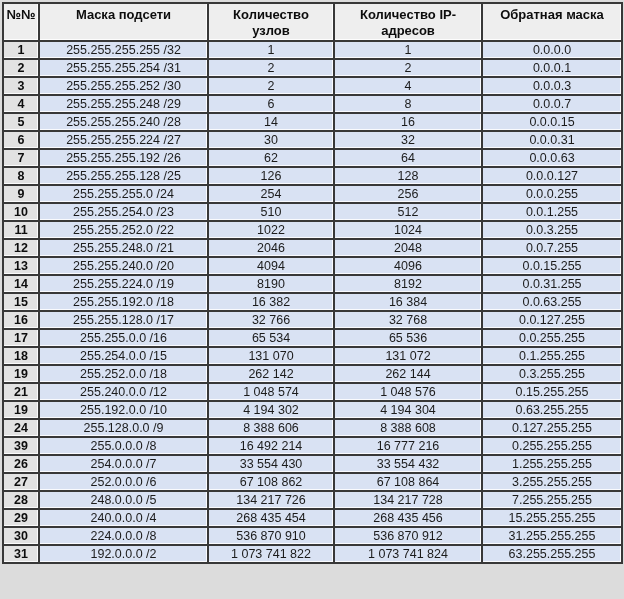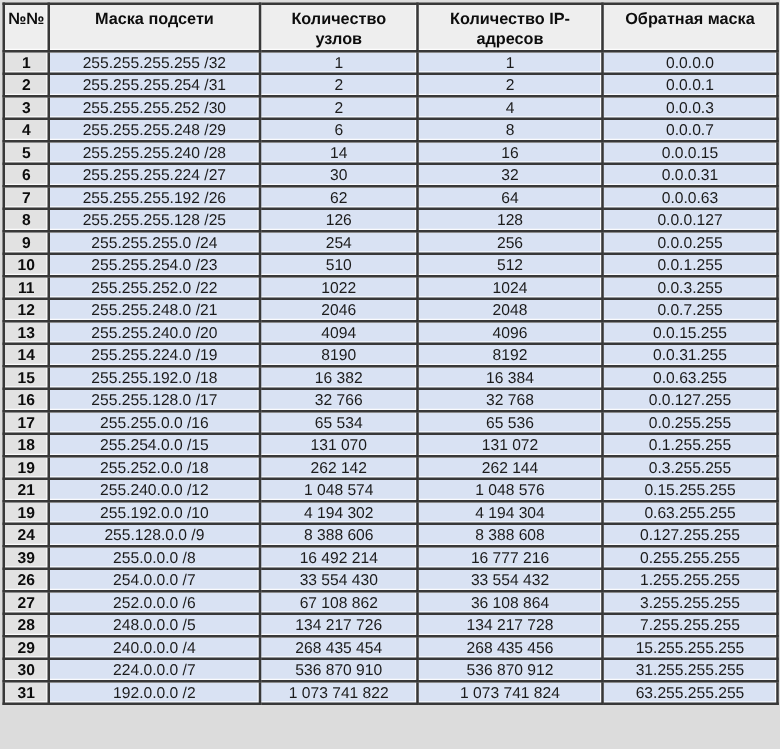--- a/index.html
+++ b/index.html
@@ -242,40 +242,40 @@
     <td class="num">26</td>
     <td>254.0.0.0 /7</td>
     <td>33 554 430</td>
     <td>33 554 432</td>
     <td>1.255.255.255</td>
   </tr>
       <tr>
     <td class="num">27</td>
     <td>252.0.0.0 /6</td>
     <td>67 108 862</td>
-    <td>36 108 864</td>
+    <td>67 108 864</td>
     <td>3.255.255.255</td>
   </tr>
       <tr>
     <td class="num">28</td>
     <td>248.0.0.0 /5</td>
     <td>134 217 726</td>
     <td>134 217 728</td>
     <td>7.255.255.255</td>
   </tr>
       <tr>
     <td class="num">29</td>
     <td>240.0.0.0 /4</td>
     <td>268 435 454</td>
     <td>268 435 456</td>
     <td>15.255.255.255</td>
   </tr>
       <tr>
     <td class="num">30</td>
-    <td>224.0.0.0 /7</td>
+    <td>224.0.0.0 /8</td>
     <td>536 870 910</td>
     <td>536 870 912</td>
     <td>31.255.255.255</td>
   </tr>
       <tr>
     <td class="num">31</td>
     <td>192.0.0.0 /2</td>
     <td>1 073 741 822</td>
     <td>1 073 741 824</td>
     <td>63.255.255.255</td>

